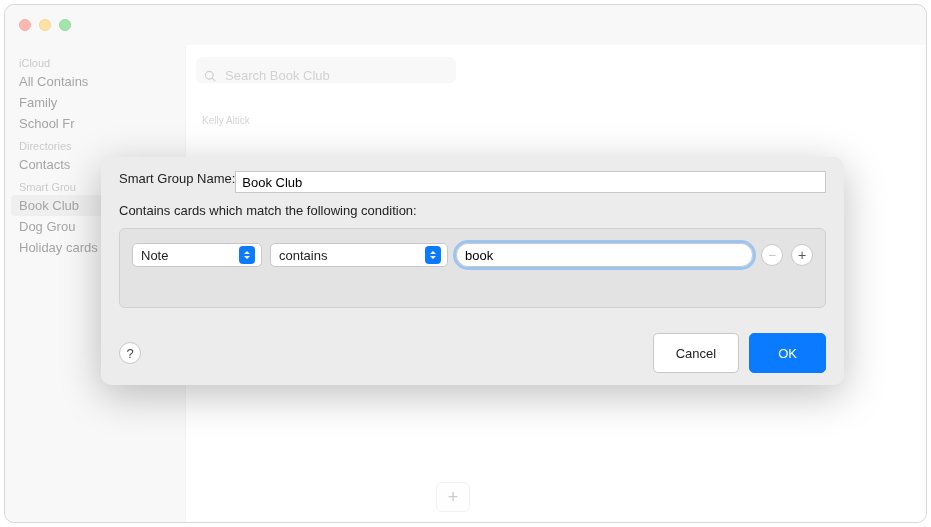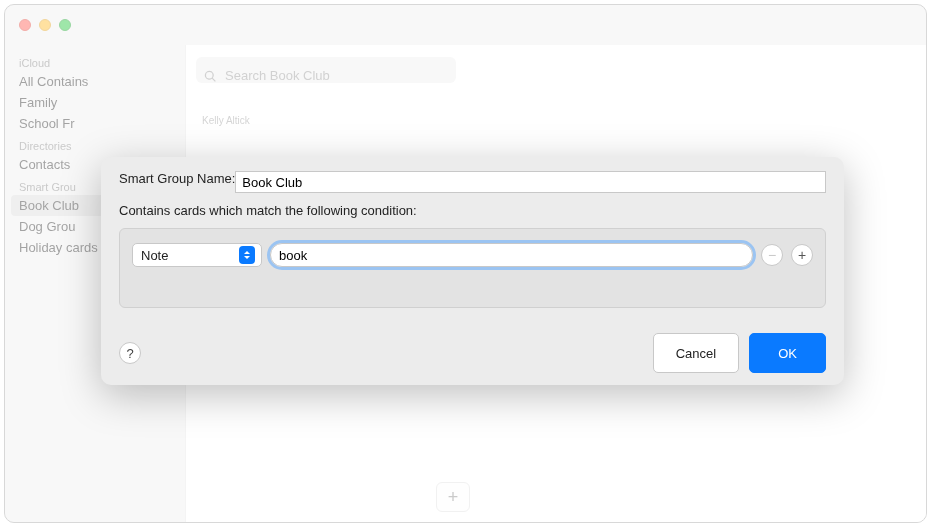--- a/index.html
+++ b/index.html
@@ -149,20 +149,24 @@
       <label>Smart Group Name:</label>
       <input class="name-input" type="text" value="Book Club" style="">
     </div>
     <div class="prompt">Contains cards which match the following condition:</div>
 
     <div class="cond-box">
       <div class="select sel-field">
         <span>Note</span>
         <span class="caret"></span>
       </div>
+      <div class="select sel-op">
+        <span>contains</span>
+        <span class="caret"></span>
+      </div>
       <input class="val-input" type="text" value="book" style="">
       <div class="circle-btn disabled">
         <span>−</span>
       </div>
       <div class="circle-btn">
         <span>+</span>
       </div>
     </div>
 
     <div class="sheet-footer">

